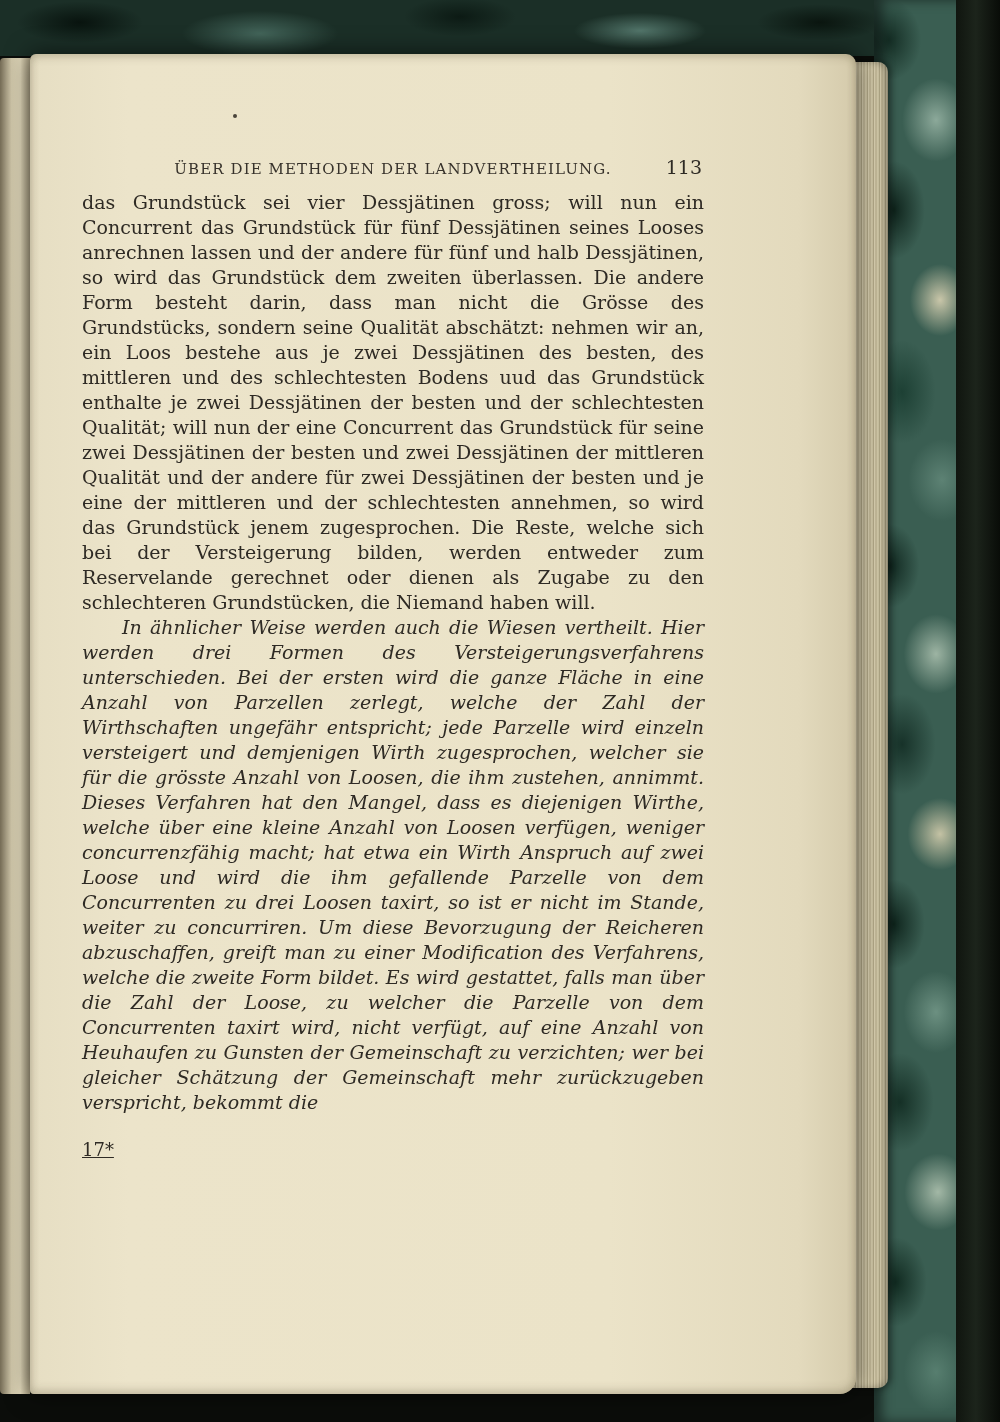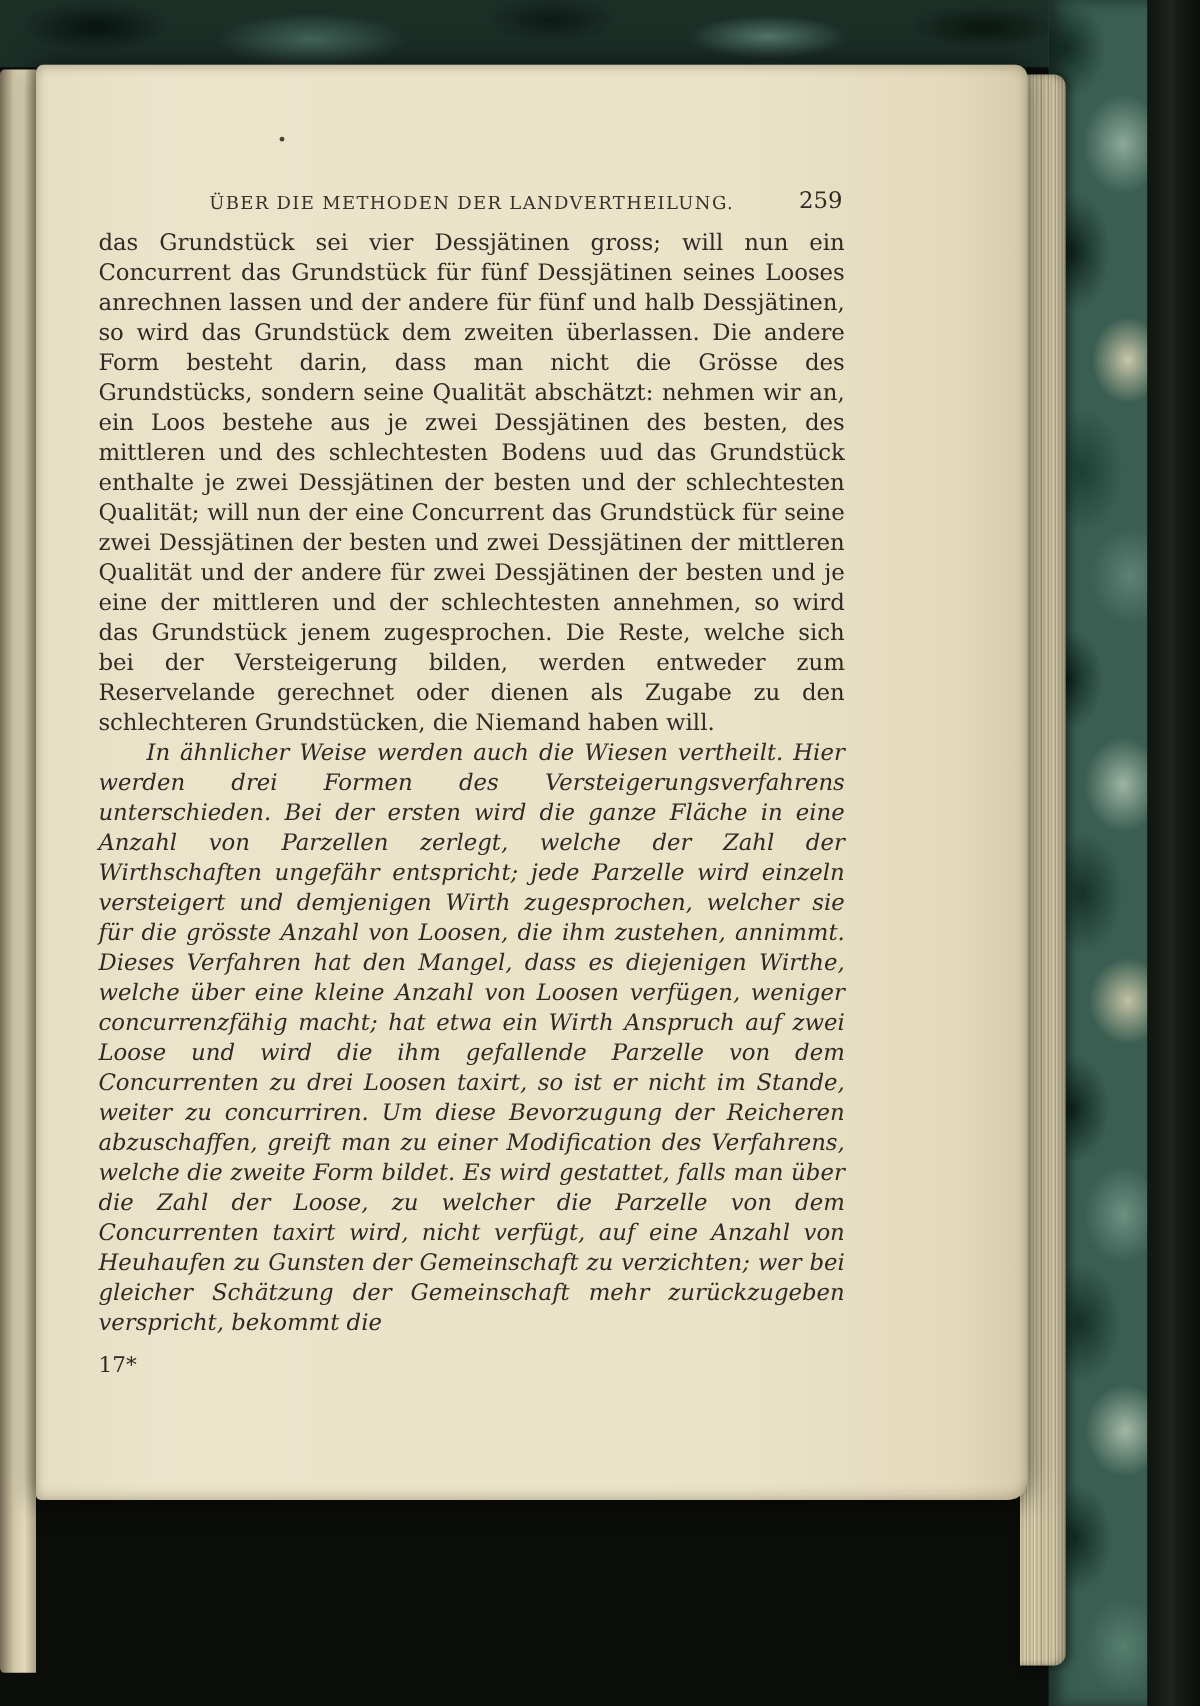--- a/index.html
+++ b/index.html
@@ -75,21 +75,21 @@
     position: absolute; left: 850px; top: 62px; width: 38px; height: 1326px;
     background: repeating-linear-gradient(90deg,
       #e0d7b8 0px, #b8ae8e 2px, #d8cfaf 4px, #a29878 6px);
     border-radius: 0 10px 10px 0;
     box-shadow: 3px 0 7px rgba(0,0,0,0.45), inset -4px 0 6px rgba(0,0,0,0.3);
     z-index: 3;
   }
 
   
   .page {
-    position: absolute; left: 30px; top: 54px; width: 826px; height: 1196px;
+    position: absolute; left: 30px; top: 54px; width: 826px; height: 1340px;
     background: linear-gradient(90deg, #e6dec3 0%, #ece4ca 12%, #ebe3c8 70%, #e3dabd 93%, #d4caab 100%);
     border-radius: 6px 10px 16px 4px;
     box-shadow: 0 0 24px rgba(0,0,0,0.6),
                 inset 0 3px 8px rgba(70,58,34,0.22),
                 inset 0 -4px 10px rgba(70,58,34,0.2);
     z-index: 4;
     color: #2e2a24;
   }
 
   .ink-speck {
@@ -119,25 +119,26 @@
     font-size: 19px;
     line-height: 25px;
     text-align: justify;
     text-align-last: left;
     color: #2e2a24;
   }
   .page-content p { margin: 0; }
   .page-content p.indented { text-indent: 40px; font-style: italic; }
 
   .signature-mark {
-    margin-top: 10px;
+    margin-top: 22px;
     padding-right: 42px;
     text-align: right;
     font-size: 18px;
     color: #2e2a24;
+    text-decoration: underline;
   }
 </style>
 </head>
 <body>
 
 <div class="scene">
 
   <div class="top-marble"></div>
 
   <div class="endpaper"></div>
@@ -147,21 +148,21 @@
   <div class="left-sliver"></div>
 
   <div class="page-stack"></div>
 
   <div class="page">
 
     <div class="ink-speck"></div>
 
     <div class="page-header">
       <span class="running-title">ÜBER DIE METHODEN DER LANDVERTHEILUNG.</span>
-      <span class="page-number">259</span>
+      <span class="page-number">113</span>
     </div>
 
     <div class="page-content">
       <p>das Grundstück sei vier Dessjätinen gross; will nun ein Concurrent das Grundstück für fünf Dessjätinen seines Looses anrechnen lassen und der andere für fünf und halb Dessjätinen, so wird das Grundstück dem zweiten überlassen. Die andere Form besteht darin, dass man nicht die Grösse des Grundstücks, sondern seine Qualität abschätzt: nehmen wir an, ein Loos bestehe aus je zwei Dessjätinen des besten, des mittleren und des schlechtesten Bodens uud das Grundstück enthalte je zwei Dessjätinen der besten und der schlechtesten Qualität; will nun der eine Concurrent das Grundstück für seine zwei Dessjätinen der besten und zwei Dessjätinen der mittleren Qualität und der andere für zwei Dessjätinen der besten und je eine der mittleren und der schlechtesten annehmen, so wird das Grundstück jenem zugesprochen. Die Reste, welche sich bei der Versteigerung bilden, werden entweder zum Reservelande gerechnet oder dienen als Zugabe zu den schlechteren Grundstücken, die Niemand haben will.</p>
       <p class="indented">In ähnlicher Weise werden auch die Wiesen vertheilt. Hier werden drei Formen des Versteigerungsverfahrens unterschieden. Bei der ersten wird die ganze Fläche in eine Anzahl von Parzellen zerlegt, welche der Zahl der Wirthschaften ungefähr entspricht; jede Parzelle wird einzeln versteigert und demjenigen Wirth zugesprochen, welcher sie für die grösste Anzahl von Loosen, die ihm zustehen, annimmt. Dieses Verfahren hat den Mangel, dass es diejenigen Wirthe, welche über eine kleine Anzahl von Loosen verfügen, weniger concurrenzfähig macht; hat etwa ein Wirth Anspruch auf zwei Loose und wird die ihm gefallende Parzelle von dem Concurrenten zu drei Loosen taxirt, so ist er nicht im Stande, weiter zu concurriren. Um diese Bevorzugung der Reicheren abzuschaffen, greift man zu einer Modification des Verfahrens, welche die zweite Form bildet. Es wird gestattet, falls man über die Zahl der Loose, zu welcher die Parzelle von dem Concurrenten taxirt wird, nicht verfügt, auf eine Anzahl von Heuhaufen zu Gunsten der Gemeinschaft zu verzichten; wer bei gleicher Schätzung der Gemeinschaft mehr zurückzugeben verspricht, bekommt die</p>
       <div class="signature-mark">17*</div>
     </div>
 
   </div>
 

